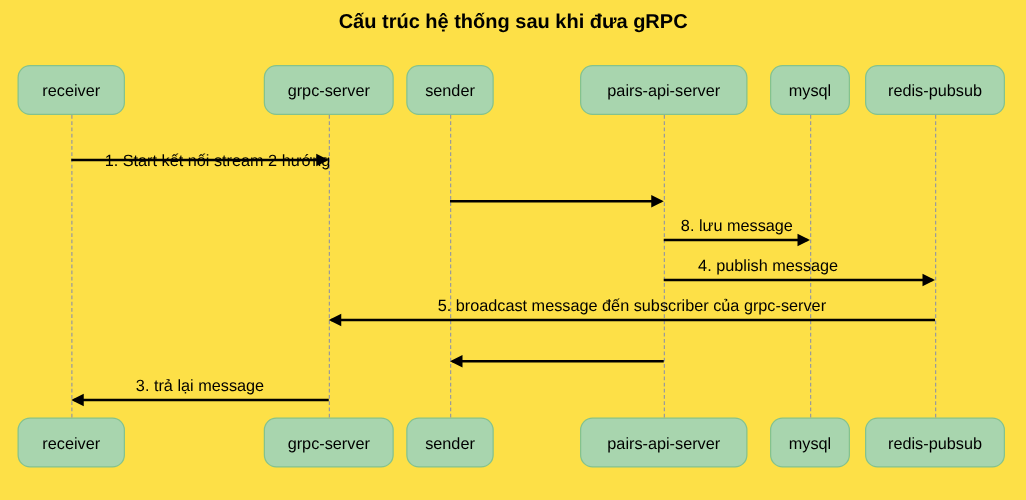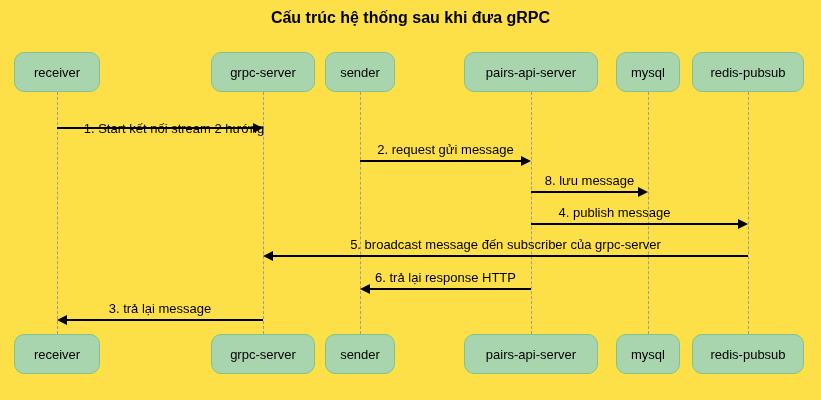--- a/index.html
+++ b/index.html
@@ -84,29 +84,27 @@
     </div>
     <div class="actor-box" style="left: 692px; top: 334px; width: 112px;">
       <span>redis-pubsub</span>
     </div>
     <div class="lifeline" style="left: 748px; top: 92px; height: 242px;"></div>
     <div class="msg-line" style="left: 57px; width: 204px; top: 127px;"></div>
     <div class="arrowhead right" style="left: 253px; top: 123px;"></div>
     <div class="msg-label" style="left: 71px; width: 206px; top: 109px; margin-top: 12px;">1. Start kết nối stream 2 hướng</div>
     <div class="msg-line" style="left: 360px; width: 169px; top: 160px;"></div>
     <div class="arrowhead right" style="left: 521px; top: 156px;"></div>
-    <div class="msg-label" style="left: 360px; width: 171px; top: 142px;">2. request gửi message</div>
     <div class="msg-line" style="left: 531px; width: 115px; top: 191px;"></div>
     <div class="arrowhead right" style="left: 638px; top: 187px;"></div>
     <div class="msg-label" style="left: 531px; width: 117px; top: 173px;">8. lưu message</div>
     <div class="msg-line" style="left: 531px; width: 215px; top: 223px;"></div>
     <div class="arrowhead right" style="left: 738px; top: 219px;"></div>
     <div class="msg-label" style="left: 506px; width: 217px; top: 205px;">4. publish message</div>
     <div class="msg-line" style="left: 265px; width: 483px; top: 255px;"></div>
     <div class="arrowhead left" style="left: 263px; top: 251px;"></div>
     <div class="msg-label" style="left: 263px; width: 485px; top: 237px; text-align: center;">5. broadcast message đến subscriber của grpc-server</div>
     <div class="msg-line" style="left: 362px; width: 169px; top: 288px;"></div>
     <div class="arrowhead left" style="left: 360px; top: 284px;"></div>
-    <div class="msg-label" style="left: 360px; width: 171px; top: 270px;">6. trả lại response HTTP</div>
     <div class="msg-line" style="left: 59px; width: 204px; top: 319px;"></div>
     <div class="arrowhead left" style="left: 57px; top: 315px;"></div>
     <div class="msg-label" style="left: 57px; width: 206px; top: 301px;">3. trả lại message</div>
   </div>
 
 </body></html>

